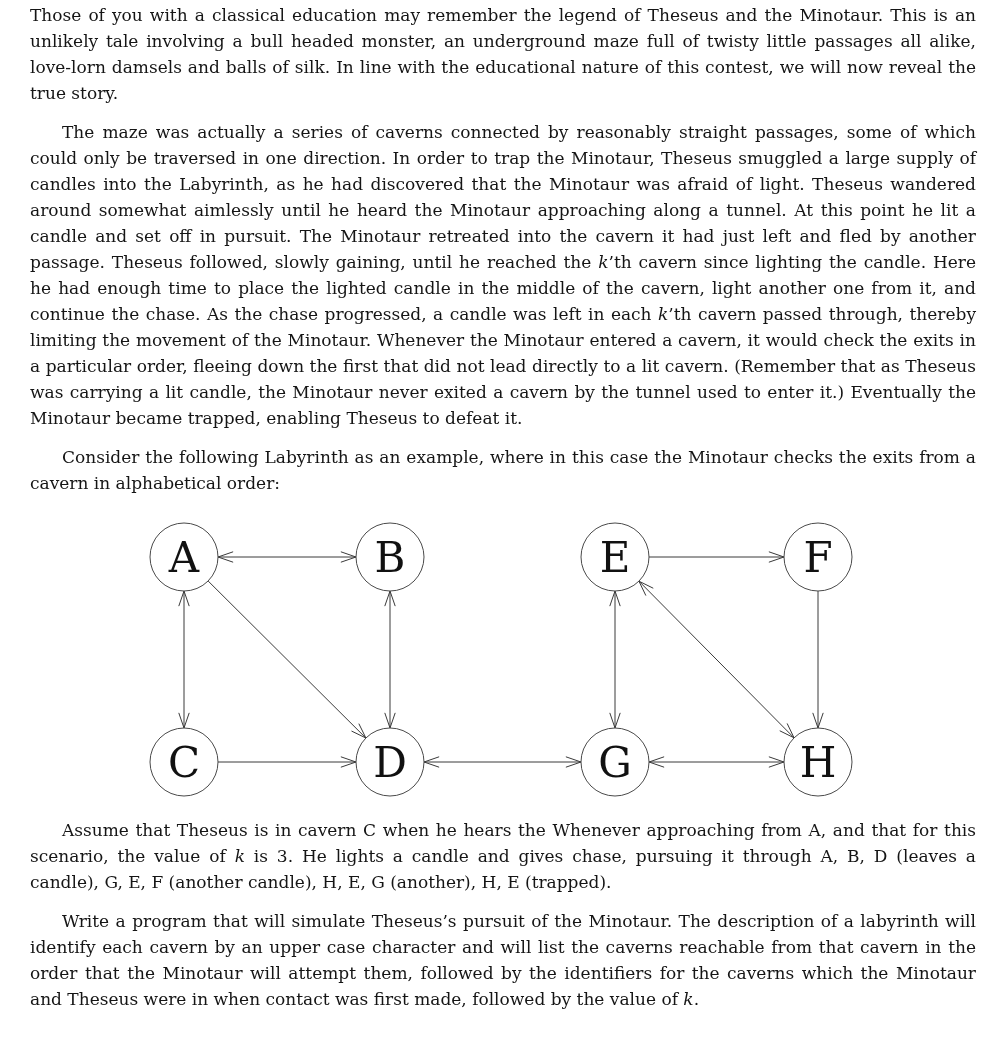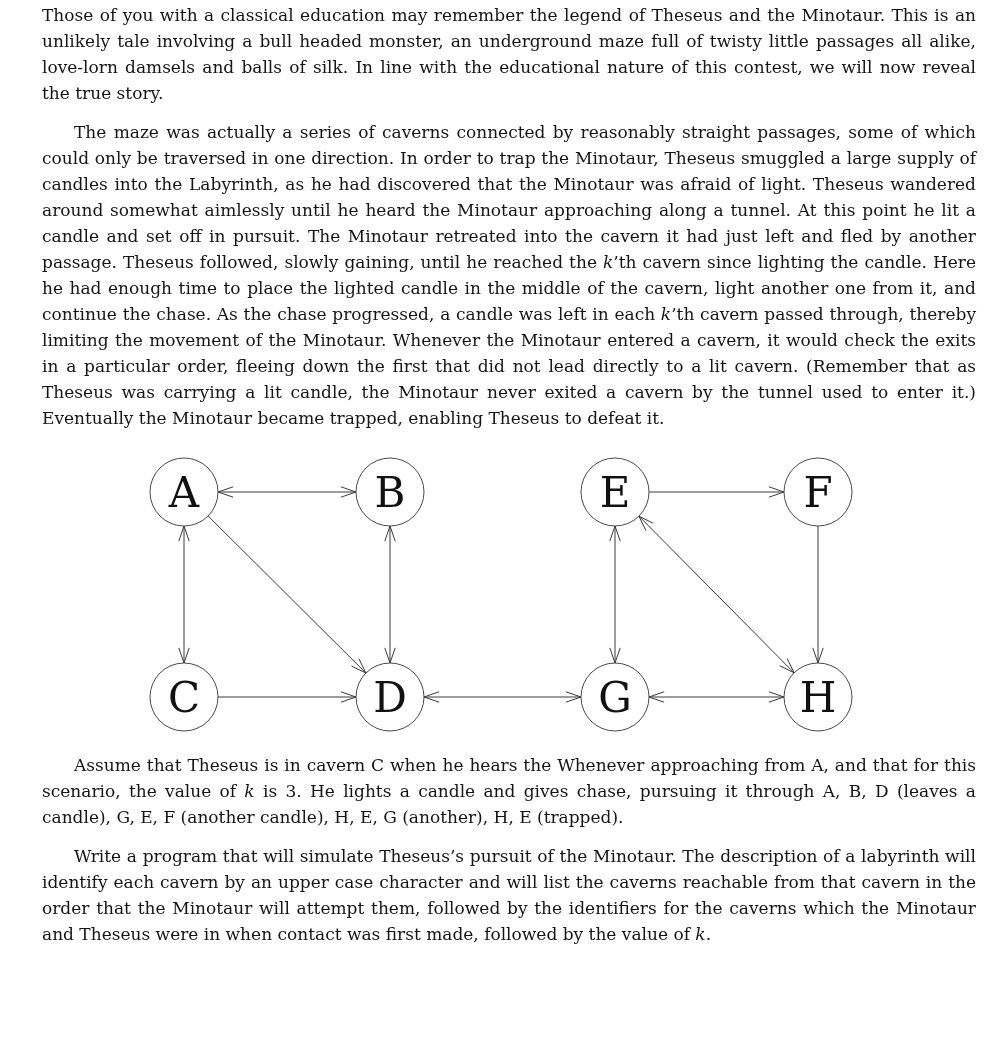--- a/index.html
+++ b/index.html
@@ -13,21 +13,21 @@
     box-sizing: border-box;
     padding: 2px 30px 0 30px;
     background: #ffffff;
     color: #151515;
     font-family: "DejaVu Serif", "Liberation Serif", serif;
     font-size: 17px;
     line-height: 26px;
     overflow: hidden;
   }
   .para {
-    margin: 0 0 13px 12px;
+    margin: 0 0 13px 0;
     text-align: justify;
     text-align-last: left;
   }
   .para.indent {
     text-indent: 32px;
   }
   .para i {
     font-style: italic;
   }
   .diagram-wrap {
@@ -54,20 +54,21 @@
     text-anchor: middle;
   }
 </style>
 </head>
 <body>
 
 <div class="page">
   <div id="doc-top">
       <p class="para"><span>Those of you with a classical education may remember the legend of Theseus and the Minotaur. This is an unlikely tale involving a bull headed monster, an underground maze full of twisty little passages all alike, love-lorn damsels and balls of silk. In line with the educational nature of this contest, we will now reveal the true story.</span></p>
       <p class="para indent"><span>The maze was actually a series of caverns connected by reasonably straight passages, some of which could only be traversed in one direction. In order to trap the Minotaur, Theseus smuggled a large supply of candles into the Labyrinth, as he had discovered that the Minotaur was afraid of light. Theseus wandered around somewhat aimlessly until he heard the Minotaur approaching along a tunnel. At this point he lit a candle and set off in pursuit. The Minotaur retreated into the cavern it had just left and fled by another passage. Theseus followed, slowly gaining, until he reached the </span><i>k</i><span>’th cavern since lighting the candle. Here he had enough time to place the lighted candle in the middle of the cavern, light another one from it, and continue the chase. As the chase progressed, a candle was left in each </span><i>k</i><span>’th cavern passed through, thereby limiting the movement of the Minotaur. Whenever the Minotaur entered a cavern, it would check the exits in a particular order, fleeing down the first that did not lead directly to a lit cavern. (Remember that as Theseus was carrying a lit candle, the Minotaur never exited a cavern by the tunnel used to enter it.) Eventually the Minotaur became trapped, enabling Theseus to defeat it.</span></p>
+      <p class="para indent"><span>Consider the following Labyrinth as an example, where in this case the Minotaur checks the exits from a cavern in alphabetical order:</span></p>
     </div>
   <div class="diagram-wrap">
     <svg class="diagram" id="labyrinth-svg" xmlns="http://www.w3.org/2000/svg" width="946" height="300" viewBox="0 0 946 300">
         <g>
           <line x1="188" y1="48" x2="326" y2="48" class="edge-line"></line>
           <line x1="326" y1="48" x2="310.87170279041095" y2="42.790909528685496" class="arrowhead"></line>
           <line x1="326" y1="48" x2="310.87170279041095" y2="53.209090471314504" class="arrowhead"></line>
           <line x1="188" y1="48" x2="203.12829720958908" y2="53.209090471314504" class="arrowhead"></line>
           <line x1="188" y1="48" x2="203.12829720958908" y2="42.790909528685496" class="arrowhead"></line>
         </g>

